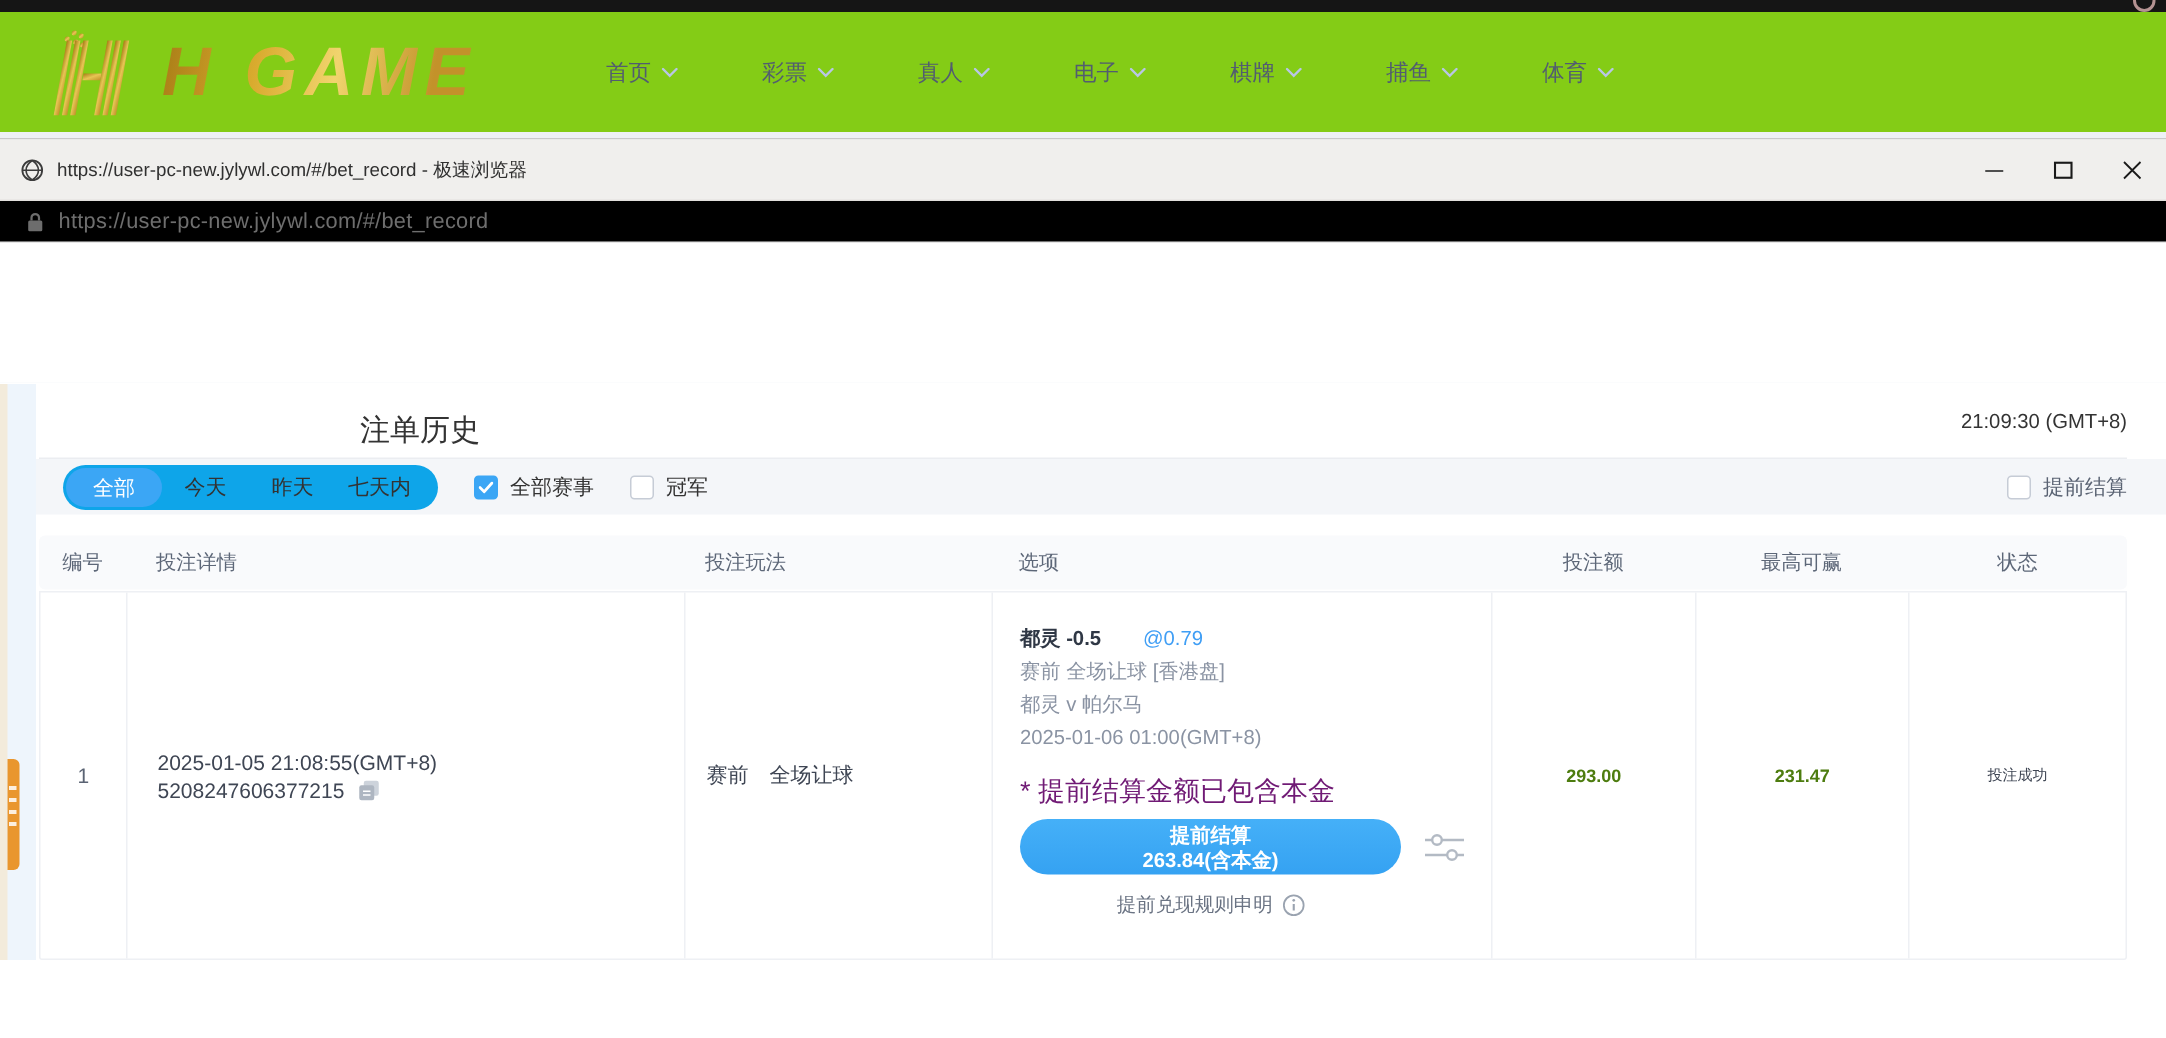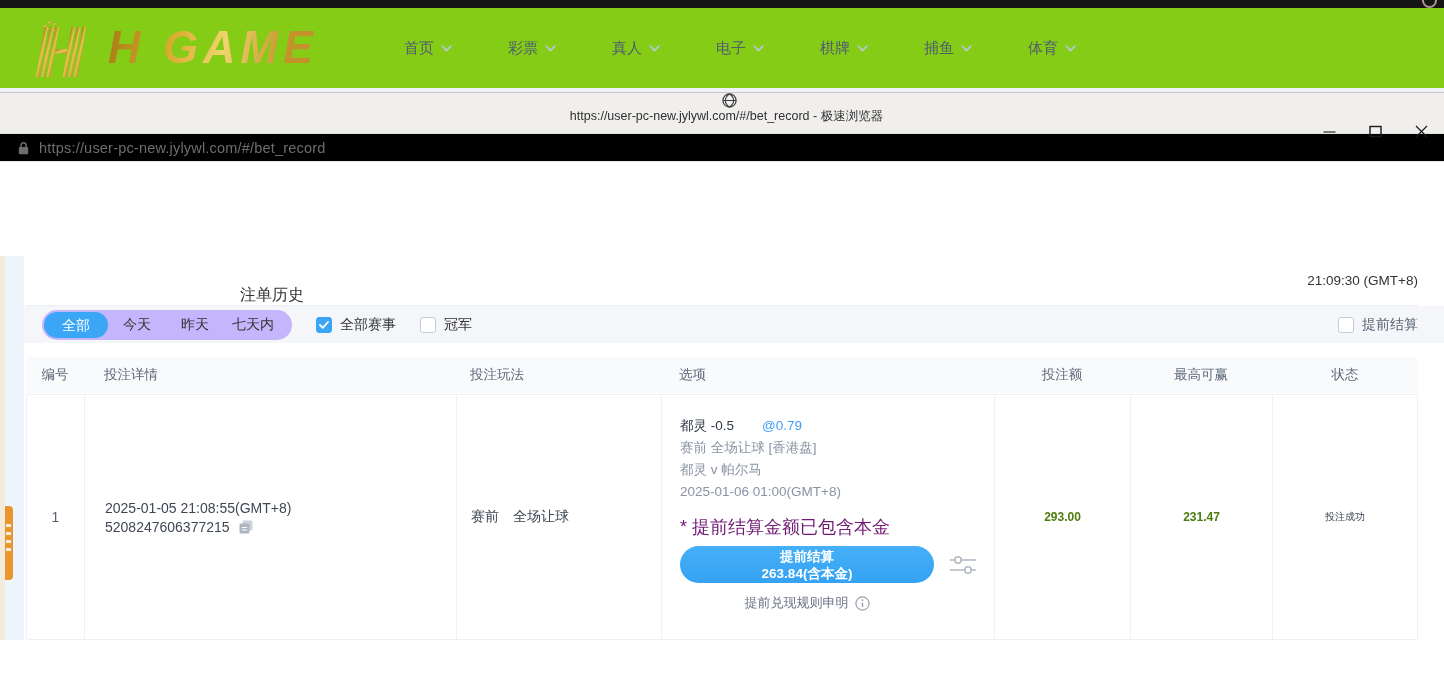--- a/index.html
+++ b/index.html
@@ -26,44 +26,44 @@
     transform:scaleY(1.02); white-space:nowrap;
   }
   .nav { display:flex; margin-left:58px; }
   .nav-item { width:104px; display:flex; align-items:center; justify-content:center; gap:7px;
     font-size:15px; color:#525d70; cursor:pointer; }
 
   
   .window { position:absolute; top:92px; left:0; width:1444px; height:600px;
     border-top:1px solid #c9c9c9; background:#fff; }
   .titlebar { height:41px; background:#f0efed; border-bottom:1px solid #e2e0dd;
-    display:flex; align-items:center;flex-direction:column; }
+    display:flex; align-items:center; }
   .titlebar-title { margin-left:9px; font-size:12.5px; color:#303030; }
   .win-controls { margin-left:auto; display:flex; height:100%; }
   .win-btn { width:46px; height:100%; display:flex; align-items:center; justify-content:center; cursor:pointer; }
   .addressbar { height:28px; background:#000000; border-bottom:1px solid #e7e7e7; display:flex; align-items:center; }
   .url-text { margin-left:10px; font-size:14.5px; color:#6e6e6e; letter-spacing:.2px; }
 
   
   .viewport { position:absolute; top:162px; left:0; width:100%; bottom:0; background:#eef1f5; }
   .content { position:absolute; top:0; left:0; width:100%; height:484px; background:#fff; }
 
   .page-head { position:relative; height:50px; }
-  .page-title { position:absolute; left:240px; top:30px; font-size:16px; color:#333; }
+  .page-title { position:absolute; left:240px; top:18px; font-size:20px; color:#333; }
   .page-clock { position:absolute; right:26px; top:18px; font-size:13.5px; color:#333; }
   .divider { margin:0 26px; border-top:1px solid #ebedf1; }
 
   .tabs-row { height:45px; display:flex; align-items:center; padding:0 26px; }
   .tab { font-size:14px; color:#333; margin-right:26px; cursor:pointer; }
   .tab.active { color:#3a9ff0; }
   .row-note { margin-left:auto; font-size:13px; color:#5f6b7b; display:flex; align-items:center; gap:7px; }
   .row-note .dot { width:4px; height:4px; border-radius:50%; background:#9aa3b0; }
 
   .filter-bar { height:37px; background:#f4f6f9; display:flex; align-items:center; padding:0 26px; }
-  .date-pill { background:#c4b5fd; border-radius:16px; height:30px; display:flex; align-items:center;
+  .date-pill { background:#0ea5e9; border-radius:16px; height:30px; display:flex; align-items:center;
     padding:0 10px 0 2px; margin-left:16px; }
   .date-opt { min-width:58px; text-align:center; font-size:14px; color:#333; padding:0 6px; cursor:pointer; }
   .date-opt.active { background:#3ba6f5; color:#fff; border-radius:14px; height:26px; line-height:26px; min-width:64px; }
   .chk { display:flex; align-items:center; gap:8px; margin-left:24px; font-size:14px; color:#333; cursor:pointer; }
   .box { width:16px; height:16px; border-radius:3px; background:#fff; border:1px solid #c6ccd6;
     display:flex; align-items:center; justify-content:center; }
   .box.checked { background:#3ba6f5; border-color:#3ba6f5; }
   .chk.early { margin-left:auto; color:#5a6373; }
 
   
@@ -78,21 +78,21 @@
   .trow > div { border-right:1px solid #eef0f4; }
   .trow > div:last-child { border-right:none; }
   .cell-index { display:flex; align-items:center; justify-content:center; font-size:14px; color:#5a6373; }
   .cell-detail { display:flex; flex-direction:column; justify-content:center; gap:3px;
     font-size:14px; color:#3f4654; }
   .bet-id-line { display:flex; align-items:center; gap:8px; }
   .cell-play { display:flex; align-items:center; font-size:14px; color:#3f4654; }
   .cell-sel { padding-top:20px; font-size:13.5px; line-height:22px; }
   .sel-league { color:#39404e; }
   .sel-pick-line { display:flex; gap:28px; }
-  .sel-pick { color:#2f3745; font-weight:400; }
+  .sel-pick { color:#2f3745; font-weight:700; }
   .sel-odds { color:#3f9ef5; }
   .sel-muted { color:#8a93a3; }
   .early-note { margin-top:13px; color:#701a75; font-size:18px; }
   .cashout-row { margin-top:8px; display:flex; align-items:center; gap:14px; }
   .cashout-btn { width:254px; height:37px; border:none; border-radius:19px; cursor:pointer;
     background:linear-gradient(180deg,#45b0f8,#35a2f2); color:#fff; font-size:13.5px; font-weight:600;
     display:flex; flex-direction:column; align-items:center; justify-content:center; line-height:17px;
     font-family:inherit; }
   .rules-line { margin-top:9px; width:254px; text-align:center; color:#6a7383; font-size:13px;
     display:flex; align-items:center; justify-content:center; gap:6px; cursor:pointer; }

